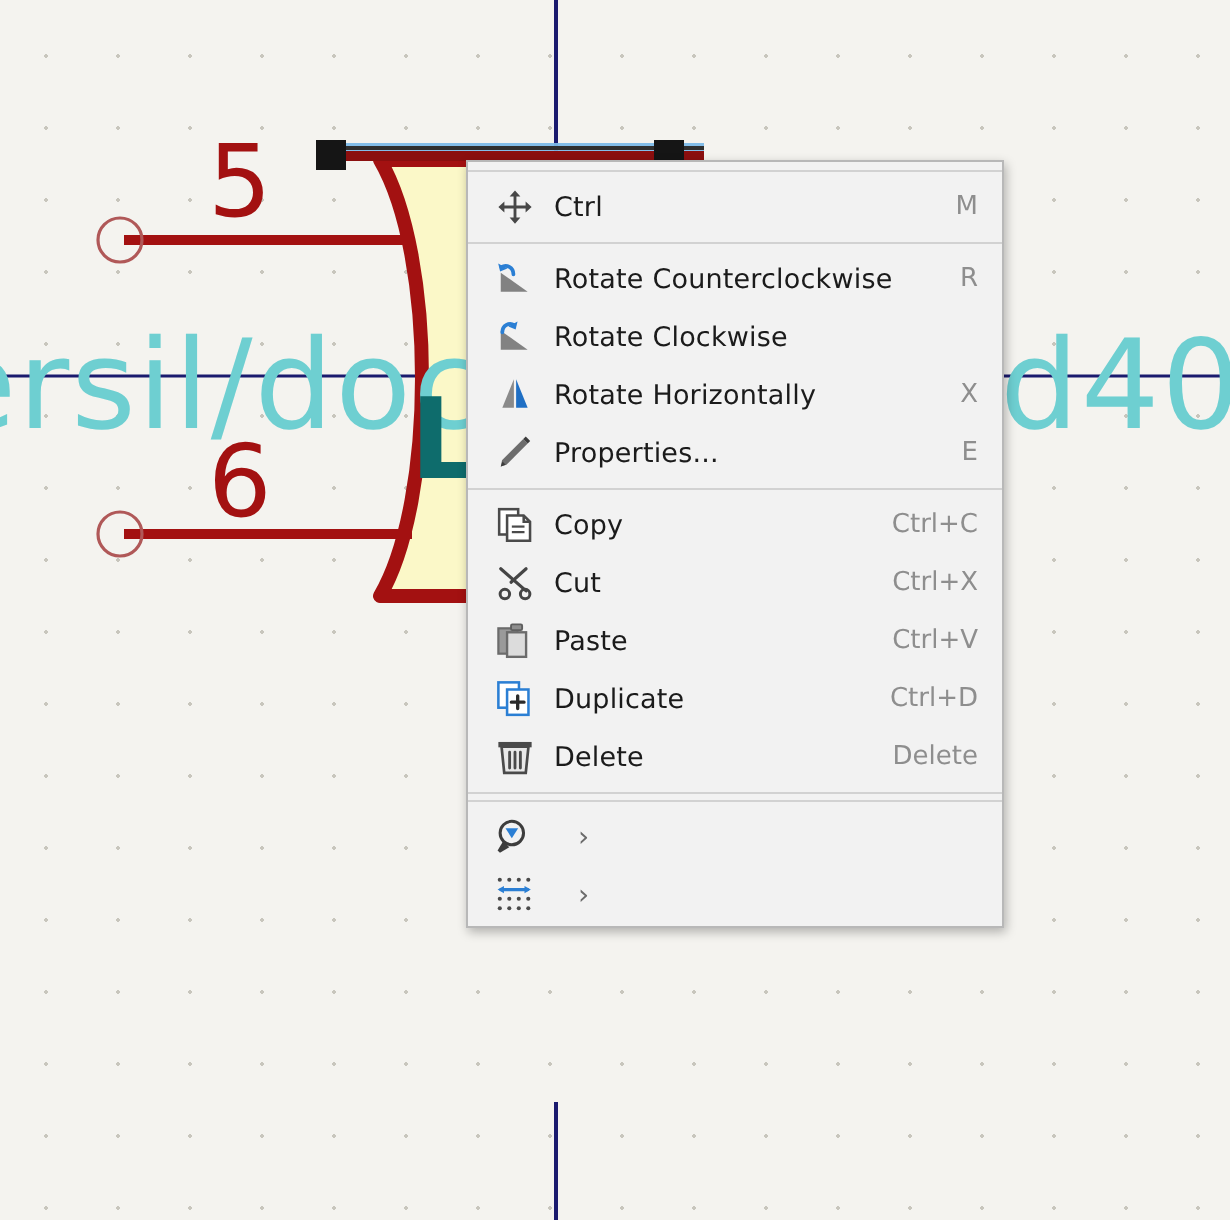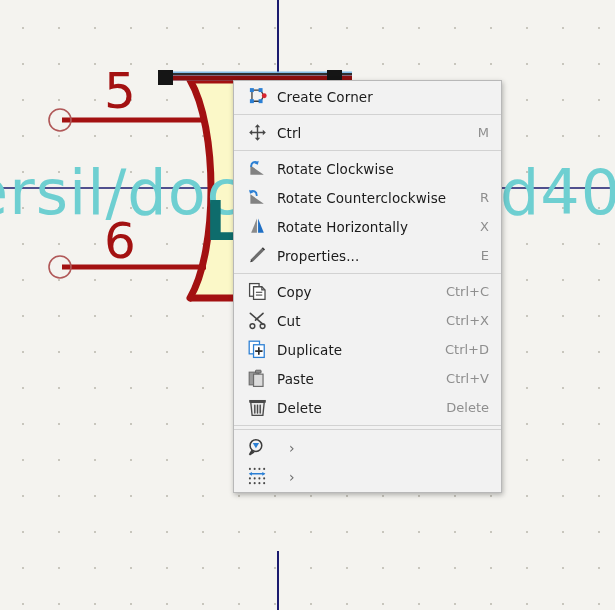--- a/index.html
+++ b/index.html
@@ -163,64 +163,51 @@
 
     <div class="bigtext" id="text-left">ersil/doc</div>
     <div class="bigtext" id="text-right">d40,</div>
     <div class="bigtext" id="text-ref">L</div>
 
     <div class="pinnum" id="pinnum-5">5</div>
     <div class="pinnum" id="pinnum-6">6</div>
   </div>
 
   <div id="context-menu">
-      <div class="menu-item">
-        <span class="mi-icon">
-          <svg width="19" height="19" viewBox="0 0 24 24" xmlns="http://www.w3.org/2000/svg">
-            <path d="M5 4 L16 4 L20 11 L16 18 L5 18 Z" fill="none" stroke="#3a3a3a" stroke-width="1.6"></path>
-            <rect x="2.4" y="1.4" width="5" height="5" fill="#2b7fd4"></rect>
-            <rect x="13.4" y="1.4" width="5" height="5" fill="#2b7fd4"></rect>
-            <rect x="2.4" y="15.4" width="5" height="5" fill="#2b7fd4"></rect>
-            <rect x="13.4" y="15.4" width="5" height="5" fill="#2b7fd4"></rect>
-            <circle cx="20.5" cy="11" r="3.1" fill="#d8252f"></circle>
-          </svg>
-        </span>
-        <span class="mi-label">Create Corner</span>
-      </div>
       <div class="menu-sep"></div>
       <div class="menu-item">
         <span class="mi-icon">
           <svg width="19" height="19" viewBox="0 0 24 24" xmlns="http://www.w3.org/2000/svg">
             <path d="M12 1.5 L15.4 5.3 L12.9 5.3 L12.9 11.1 L18.7 11.1 L18.7 8.6 L22.5 12 L18.7 15.4 L18.7 12.9 L12.9 12.9 L12.9 18.7 L15.4 18.7 L12 22.5 L8.6 18.7 L11.1 18.7 L11.1 12.9 L5.3 12.9 L5.3 15.4 L1.5 12 L5.3 8.6 L5.3 11.1 L11.1 11.1 L11.1 5.3 L8.6 5.3 Z" fill="#474747"></path>
           </svg>
         </span>
         <span class="mi-label">Ctrl</span>
         <span class="mi-accel">M</span>
       </div>
       <div class="menu-sep"></div>
+      <div class="menu-item">
+        <span class="mi-icon">
+          <svg width="19" height="19" viewBox="0 0 24 24" xmlns="http://www.w3.org/2000/svg">
+            <path d="M3 20 L20 20 L3 8 Z" fill="#828282"></path>
+            <path d="M11 9 C11 4.5 6.5 2.5 3.5 4.5" fill="none" stroke="#2b7fd4" stroke-width="2.4" stroke-linecap="round"></path>
+            <path d="M1.4 2.2 L2.6 7.2 L7.2 5.4 Z" fill="#2b7fd4"></path>
+          </svg>
+        </span>
+        <span class="mi-label">Rotate Counterclockwise</span>
+        <span class="mi-accel">R</span>
+      </div>
       <div class="menu-item">
         <span class="mi-icon">
           <svg width="19" height="19" viewBox="0 0 24 24" xmlns="http://www.w3.org/2000/svg">
             <path d="M3 20 L20 20 L3 8 Z" fill="#828282"></path>
             <path d="M4 9 C4 4.5 8.5 2.5 11.5 4.5" fill="none" stroke="#2b7fd4" stroke-width="2.4" stroke-linecap="round"></path>
             <path d="M13.6 2.2 L12.4 7.2 L7.8 5.4 Z" fill="#2b7fd4"></path>
           </svg>
         </span>
         <span class="mi-label">Rotate Clockwise</span>
-      </div>
-      <div class="menu-item">
-        <span class="mi-icon">
-          <svg width="19" height="19" viewBox="0 0 24 24" xmlns="http://www.w3.org/2000/svg">
-            <path d="M3 20 L20 20 L3 8 Z" fill="#828282"></path>
-            <path d="M11 9 C11 4.5 6.5 2.5 3.5 4.5" fill="none" stroke="#2b7fd4" stroke-width="2.4" stroke-linecap="round"></path>
-            <path d="M1.4 2.2 L2.6 7.2 L7.2 5.4 Z" fill="#2b7fd4"></path>
-          </svg>
-        </span>
-        <span class="mi-label">Rotate Counterclockwise</span>
-        <span class="mi-accel">R</span>
       </div>
       <div class="menu-item">
         <span class="mi-icon">
           <svg width="19" height="19" viewBox="0 0 24 24" xmlns="http://www.w3.org/2000/svg">
             <path d="M4 20 L11.3 2 L11.3 20 Z" fill="#8a8a8a"></path>
             <path d="M12.7 2 L12.7 20 L20 20 Z" fill="#1f6fc4"></path>
           </svg>
         </span>
         <span class="mi-label">Rotate Horizontally</span>
         <span class="mi-accel">X</span>
@@ -258,38 +245,38 @@
             <circle cx="5.6" cy="19" r="3" fill="none" stroke="#454545" stroke-width="1.9"></circle>
             <circle cx="18.4" cy="19" r="3" fill="none" stroke="#454545" stroke-width="1.9"></circle>
           </svg>
         </span>
         <span class="mi-label">Cut</span>
         <span class="mi-accel">Ctrl+X</span>
       </div>
       <div class="menu-item">
         <span class="mi-icon">
           <svg width="19" height="19" viewBox="0 0 24 24" xmlns="http://www.w3.org/2000/svg">
+            <rect x="1.5" y="4" width="12" height="16" fill="#9a9a9a" stroke="#6b6b6b" stroke-width="1.4"></rect>
+            <rect x="7" y="6.5" width="12" height="15.5" fill="#dcdcdc" stroke="#6b6b6b" stroke-width="1.5"></rect>
+            <rect x="9.5" y="1.5" width="7" height="3.6" rx="0.8" fill="#8e8e8e" stroke="#5f5f5f" stroke-width="1.2"></rect>
+          </svg>
+        </span>
+        <span class="mi-label">Paste</span>
+        <span class="mi-accel">Ctrl+V</span>
+      </div>
+      <div class="menu-item">
+        <span class="mi-icon">
+          <svg width="19" height="19" viewBox="0 0 24 24" xmlns="http://www.w3.org/2000/svg">
             <rect x="1.5" y="1.5" width="13" height="16" fill="#fff" stroke="#2b7fd4" stroke-width="1.6"></rect>
             <rect x="7" y="6" width="13.5" height="16" fill="#fff" stroke="#2b7fd4" stroke-width="1.6"></rect>
             <path d="M13.7 10 L13.7 18 M9.7 14 L17.7 14" stroke="#2b2b2b" stroke-width="2.1" stroke-linecap="round"></path>
           </svg>
         </span>
         <span class="mi-label">Duplicate</span>
         <span class="mi-accel">Ctrl+D</span>
-      </div>
-      <div class="menu-item">
-        <span class="mi-icon">
-          <svg width="19" height="19" viewBox="0 0 24 24" xmlns="http://www.w3.org/2000/svg">
-            <rect x="1.5" y="4" width="12" height="16" fill="#9a9a9a" stroke="#6b6b6b" stroke-width="1.4"></rect>
-            <rect x="7" y="6.5" width="12" height="15.5" fill="#dcdcdc" stroke="#6b6b6b" stroke-width="1.5"></rect>
-            <rect x="9.5" y="1.5" width="7" height="3.6" rx="0.8" fill="#8e8e8e" stroke="#5f5f5f" stroke-width="1.2"></rect>
-          </svg>
-        </span>
-        <span class="mi-label">Paste</span>
-        <span class="mi-accel">Ctrl+V</span>
       </div>
       <div class="menu-item">
         <span class="mi-icon">
           <svg width="19" height="19" viewBox="0 0 24 24" xmlns="http://www.w3.org/2000/svg">
             <path d="M3.5 5.5 L20.5 5.5 L18.8 22 L5.2 22 Z" fill="#e8e8e8" stroke="#4a4a4a" stroke-width="1.7"></path>
             <rect x="1.5" y="2.5" width="21" height="3.4" fill="#4a4a4a"></rect>
             <path d="M8.6 9 L8.6 19 M12 9 L12 19 M15.4 9 L15.4 19" stroke="#4a4a4a" stroke-width="1.8" stroke-linecap="round"></path>
           </svg>
         </span>
         <span class="mi-label">Delete</span>

